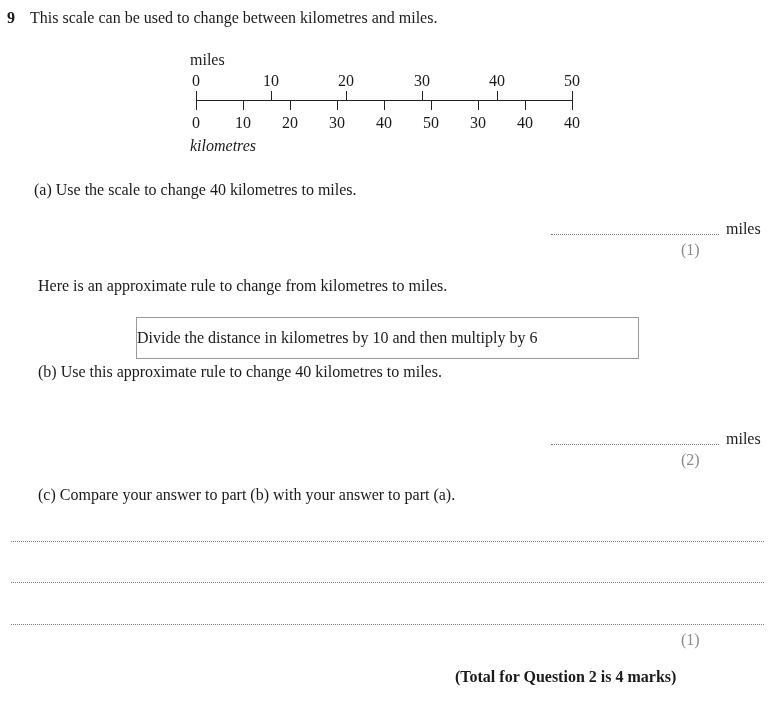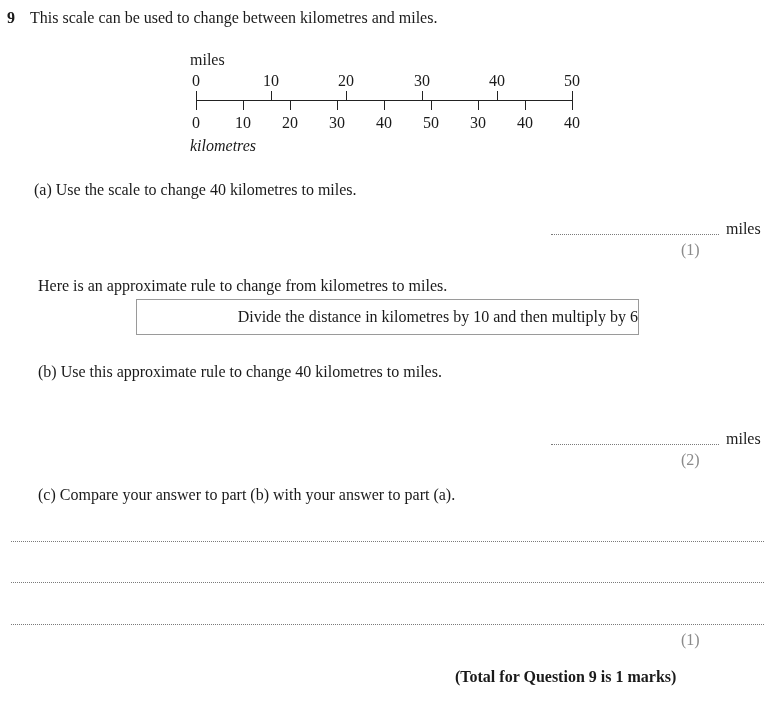--- a/index.html
+++ b/index.html
@@ -9,23 +9,23 @@
       color: #1a1a1a;
     }
     .abs { position: absolute; white-space: nowrap; }
     .txt { font-size: 16px; line-height: 20px; }
     .qnum { font-weight: bold; font-size: 16px; }
     .scale-label { font-size: 16px; line-height: 18px; }
     .tick-label { position: absolute; font-size: 16px; line-height: 18px; transform: translateX(-50%); white-space: nowrap; }
     .axis { position: absolute; background: #222; }
     .tick { position: absolute; width: 1.3px; background: #222; }
     .rule-box {
-      position: absolute; left: 136px; top: 299px; width: 503px; height: 36px;
+      position: absolute; left: 136px; top: 317px; width: 503px; height: 42px;
       border: 1px solid #9a9a9a; box-sizing: border-box;
-      display: flex; align-items: center; justify-content: flex-end;
+      display: flex; align-items: center; justify-content: flex-start;
       font-size: 16px;
     }
     .dotline {
       position: absolute; height: 0;
       border-top: 1px dotted #7a7a7a;
     }
     .marks { font-size: 16px; color: #8a8a8a; }
     .total { font-weight: bold; font-size: 16px; }
   </style>
 </head>
@@ -92,13 +92,13 @@
 <div class="abs txt" style="left:551px; top:428px; width:168px;"></div>
 <div class="abs txt" style="left:726px; top:429px;">miles</div>
 <div class="abs marks" style="left:681px; top:451px;">(2)</div>
 
 <div class="abs txt" style="left:38px; top:485px;">(c)  Compare your answer to part (b) with your answer to part (a).</div>
 <div class="dotline" style="left:11px; top:541px; width:753px;"></div>
 <div class="dotline" style="left:11px; top:582px; width:753px;"></div>
 <div class="dotline" style="left:11px; top:624px; width:753px;"></div>
 <div class="abs marks" style="left:681px; top:631px;">(1)</div>
 
-<div class="abs total" style="left:455px; top:668px;">(Total for Question 9 is 1 marks)</div>
+<div class="abs total" style="left:455px; top:668px;">(Total for Question 2 is 4 marks)</div>
 
 </body></html>

